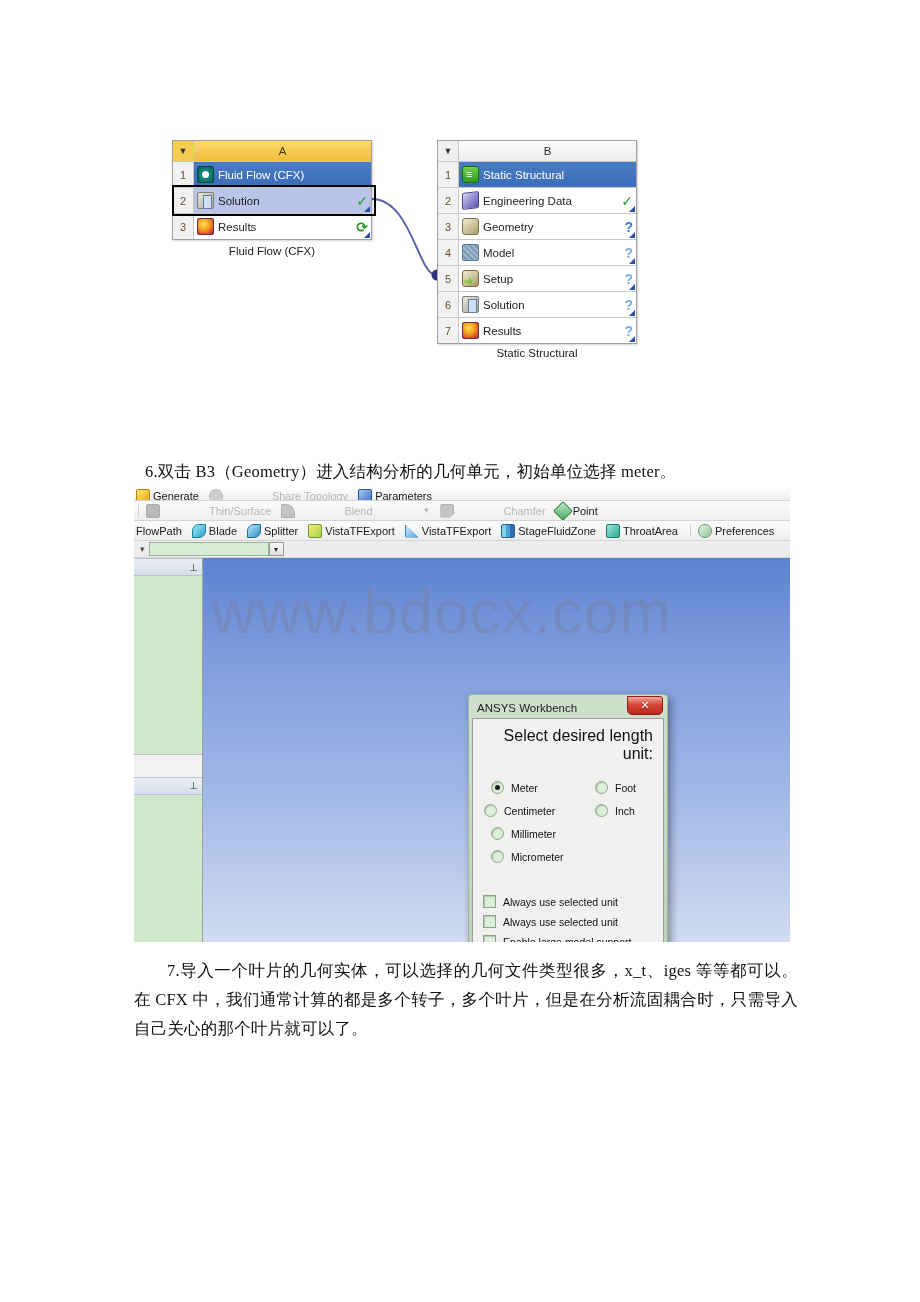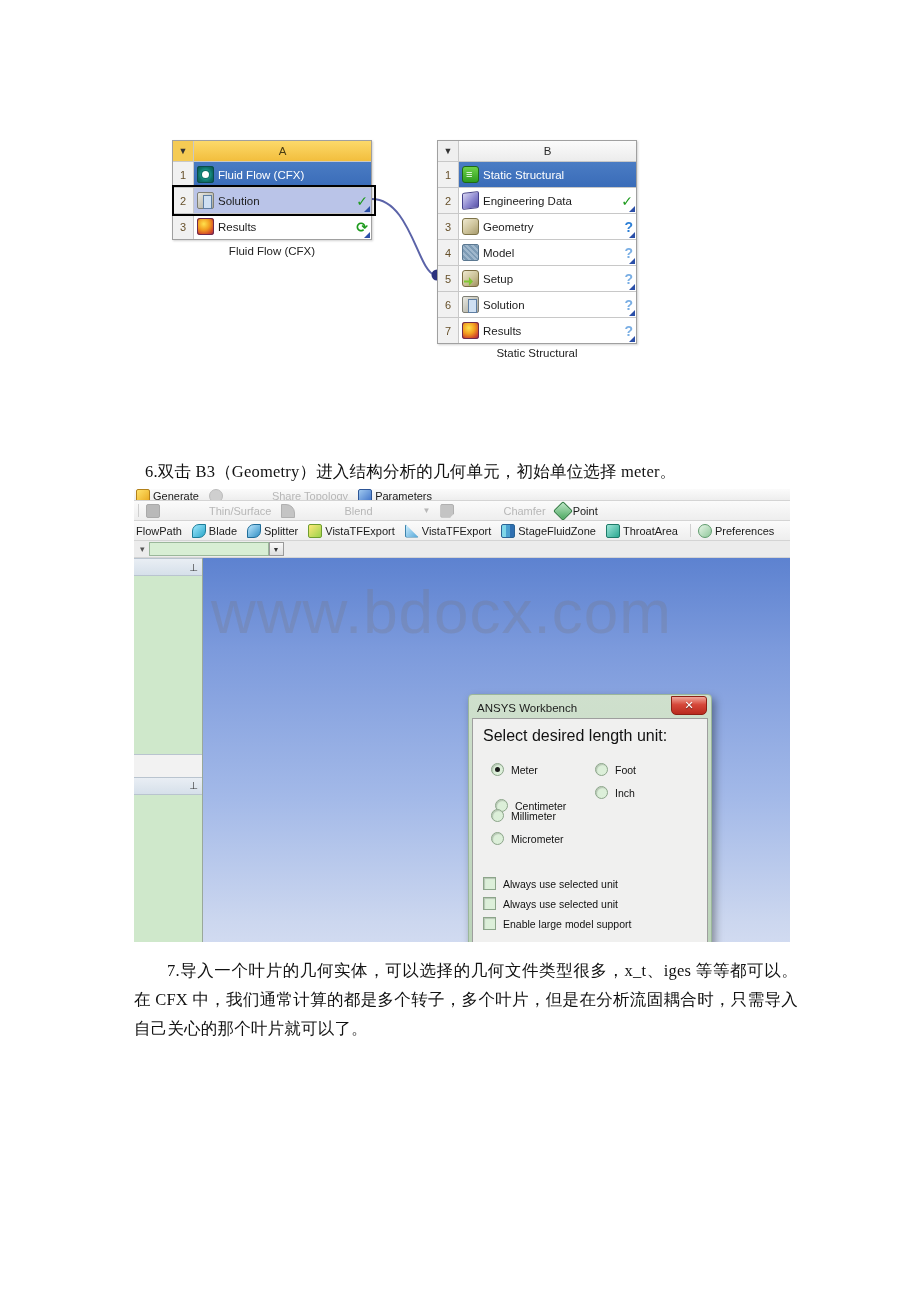--- a/index.html
+++ b/index.html
@@ -145,27 +145,28 @@
     font-size: 62px; font-weight: 400;
     color: rgba(120,120,130,0.28);
     letter-spacing: 1px;
     white-space: nowrap;
     user-select: none;
   }
 
   
   .dlg {
     position:absolute; left: 265px; top: 136px;
-    width: 244px; height: 280px;
+    width: 200px; height: 280px;
     background: linear-gradient(to bottom,#cfe0cd,#b9d2b7);
     border: 1px solid #9bb79a;
     border-radius: 4px;
     box-shadow: 3px 4px 8px rgba(0,0,0,0.38);
     padding: 3px;
     box-sizing: border-box;
+    text-align: right;
   }
   .dlg-title {
     height: 20px; display:flex; align-items:center;
     font-size: 11.5px; color:#1c1c1c; padding-left:5px;
     position: relative;
   }
   .dlg-close {
     position:absolute; right: 1px; top: -2px;
     width: 34px; height: 17px;
     background: linear-gradient(to bottom,#f0a79a,#d6483a 45%,#b92a1e);
@@ -461,21 +462,21 @@
 
               <div class="radio-grid">
                 <label class="radio-opt" style="left:8px;  top:0px;">
                   <span class="rb on"></span>
                   <span>Meter</span>
                 </label>
                 <label class="radio-opt" style="left:112px; top:0px;">
                   <span class="rb"></span>
                   <span>Foot</span>
                 </label>
-                <label class="radio-opt" style="left:12px;  top:23px;margin-top:13px;">
+                <label class="radio-opt" style="left:1px;  top:23px;">
                   <span class="rb"></span>
                   <span>Centimeter</span>
                 </label>
                 <label class="radio-opt" style="left:112px; top:23px;">
                   <span class="rb"></span>
                   <span>Inch</span>
                 </label>
                 <label class="radio-opt" style="left:8px;  top:46px;">
                   <span class="rb"></span>
                   <span>Millimeter</span>

